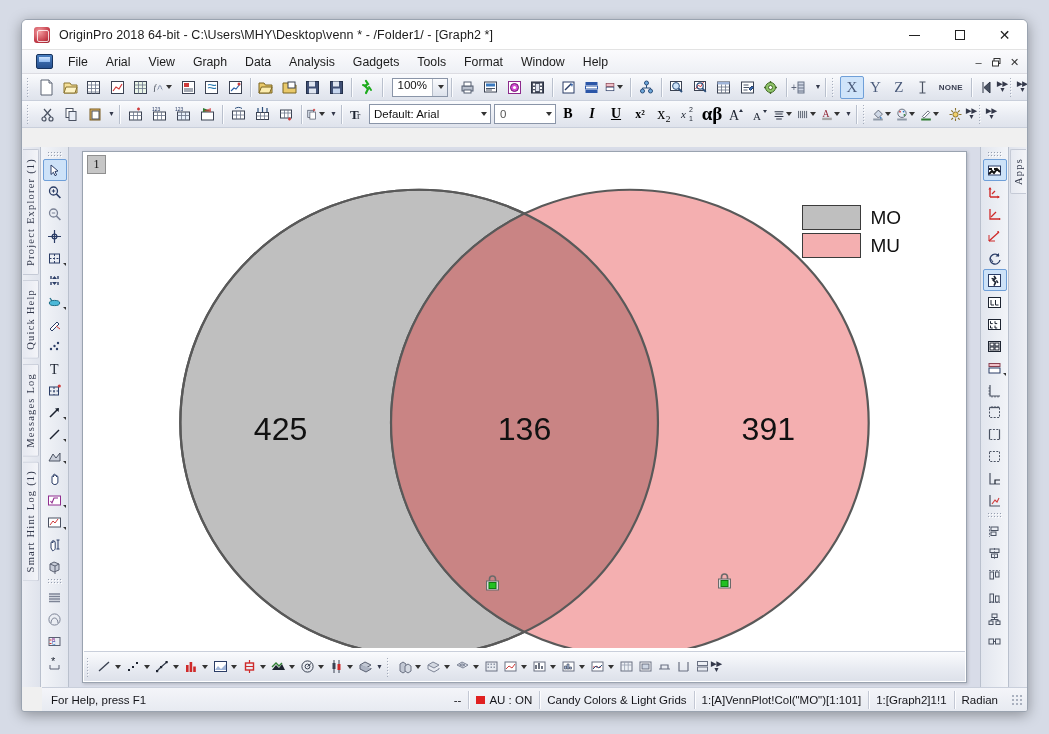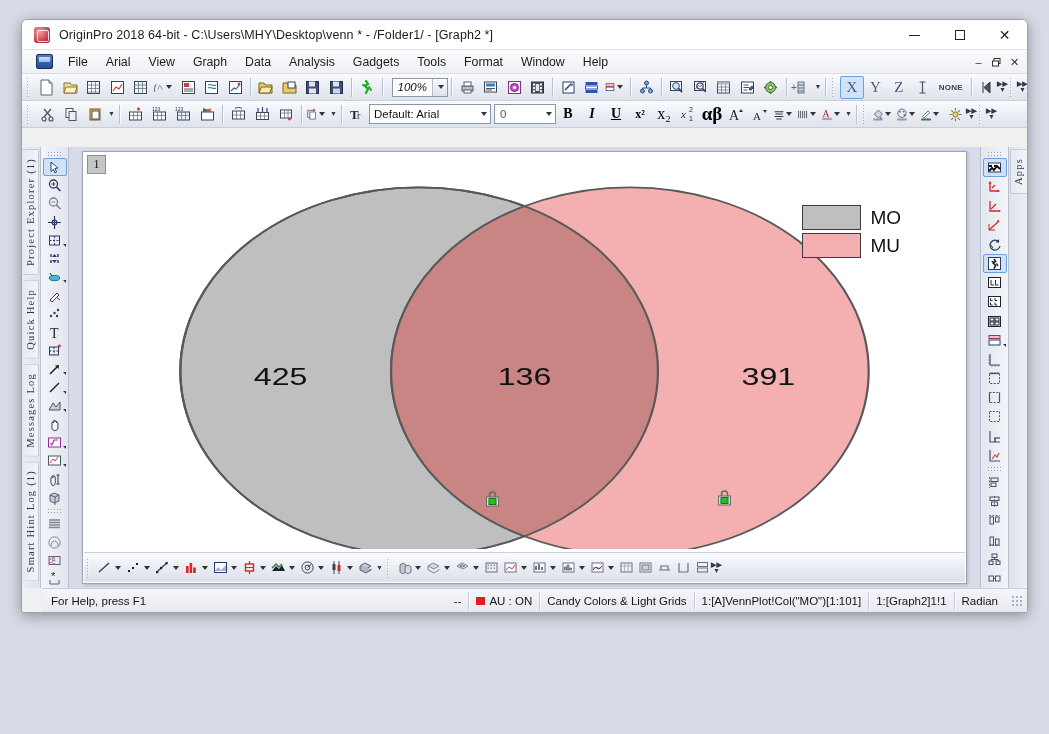--- a/index.html
+++ b/index.html
@@ -5,21 +5,21 @@
   * { box-sizing: border-box; }
   html, body { margin:0; padding:0; }
   body {
     width:1049px; height:734px;
     font-family:"Liberation Sans", sans-serif;
     background:#d6dbe6;
     overflow:hidden;
     -webkit-font-smoothing:antialiased;
   }
   .app-window{
-    position:absolute; left:21px; top:19px; width:1007px; height:594px;
+    position:absolute; left:21px; top:19px; width:1007px; height:693px;
     background:#f0f0f0; border:1px solid #9aa3b0; border-radius:6px 6px 3px 3px;
     box-shadow:0 3px 14px rgba(0,0,0,.35);
     overflow:hidden;
   }
   
   .titlebar{
     height:30px; background:#fff; display:flex; align-items:center;
     border-bottom:1px solid #e3e3e3; position:relative;
   }
   .title-icon{
@@ -77,21 +77,21 @@
     width:24px;height:23px; margin:0 0px; display:flex;align-items:center;justify-content:center;
     border:1px solid transparent; border-radius:2px; position:relative;
   }
   .tbtn.active{ background:#cfe4fa; border:1px solid #6f9fd8; }
   .tsep{ width:1px;height:19px;background:#b9c0cd;margin:0 3px; box-shadow:1px 0 0 #fbfcfe;}
   .caret{ width:0;height:0;border-left:3px solid transparent;border-right:3px solid transparent;
           border-top:4px solid #333; margin-left:1px; }
   .tbtn-d{ display:flex;align-items:center; padding-right:3px; }
   .zoombox{
     width:58px;height:19px;background:#fff;border:1px solid #8a95a8;
-    font-size:11.5px; display:flex;align-items:center;padding-left:5px; color:#111; margin-left:6px;font-style:italic;
+    font-size:11.5px; display:flex;padding-left:5px; color:#111; margin-left:6px;
   }
   .zoombox .dd{ margin-left:auto; width:15px; height:17px; background:linear-gradient(#fafbfd,#dde2ec);
                 border-left:1px solid #b6bdc9; display:flex;align-items:center;justify-content:center;}
   .fontbox{
     width:122px;height:20px;background:#fff;border:1px solid #8a95a8;
     font-size:11.5px;display:flex;align-items:center;padding-left:4px;color:#111;
   }
   .sizebox{
     width:62px;height:20px;background:#fff;border:1px solid #8a95a8;
     font-size:11.5px;display:flex;align-items:center;padding-left:5px;color:#555;margin-left:3px;

